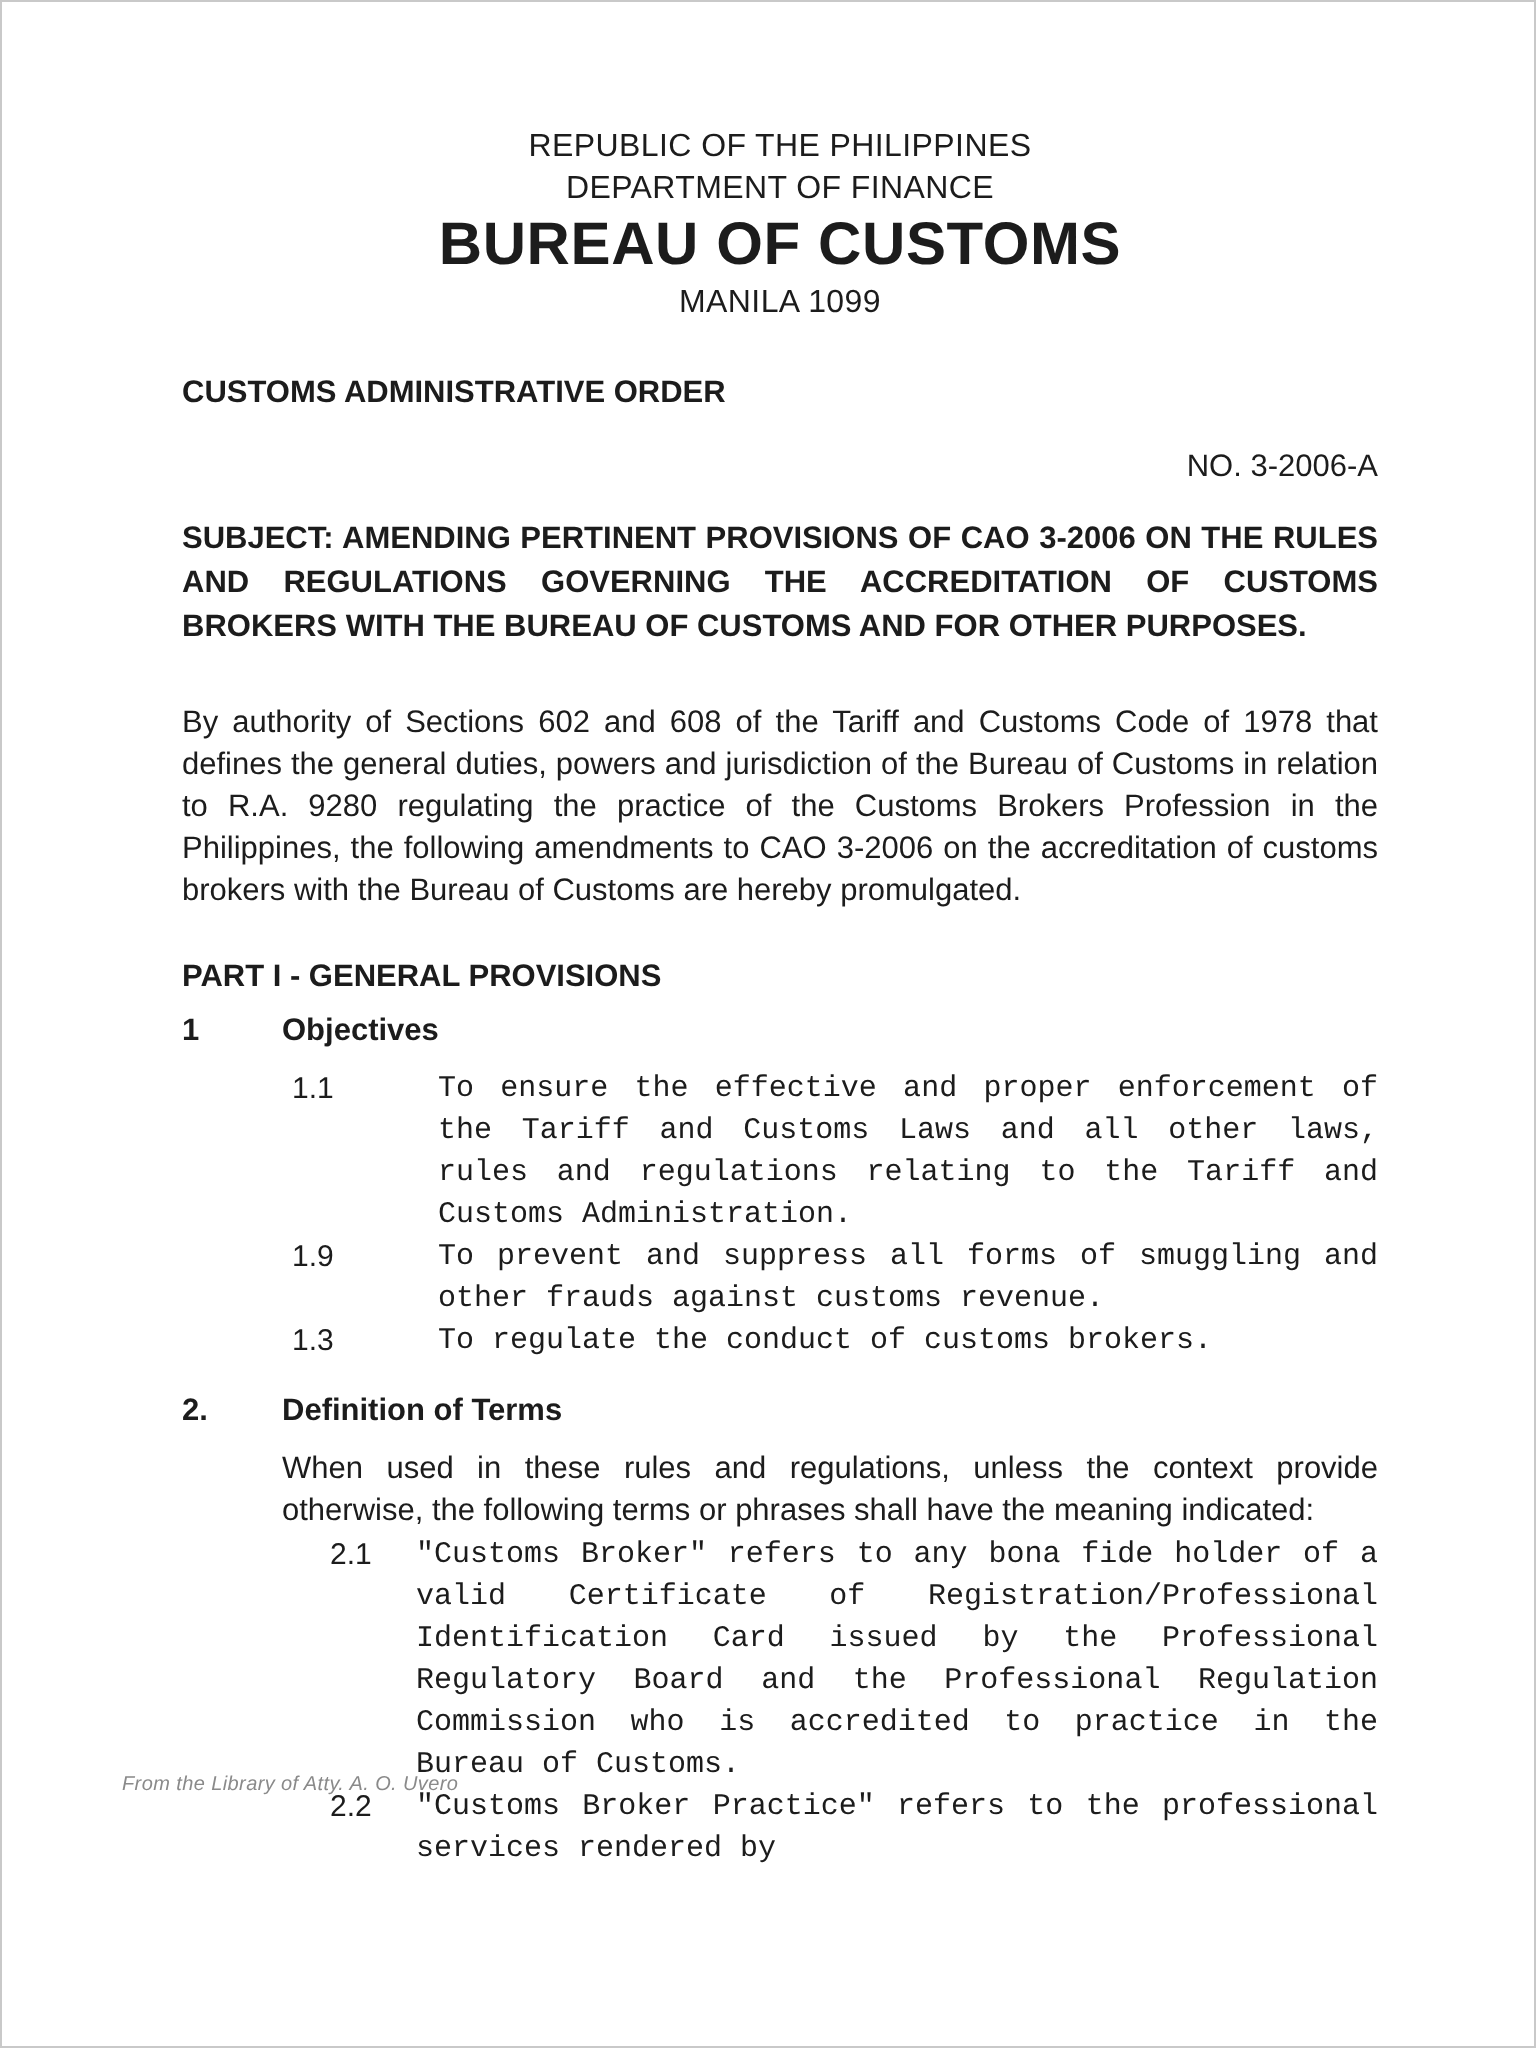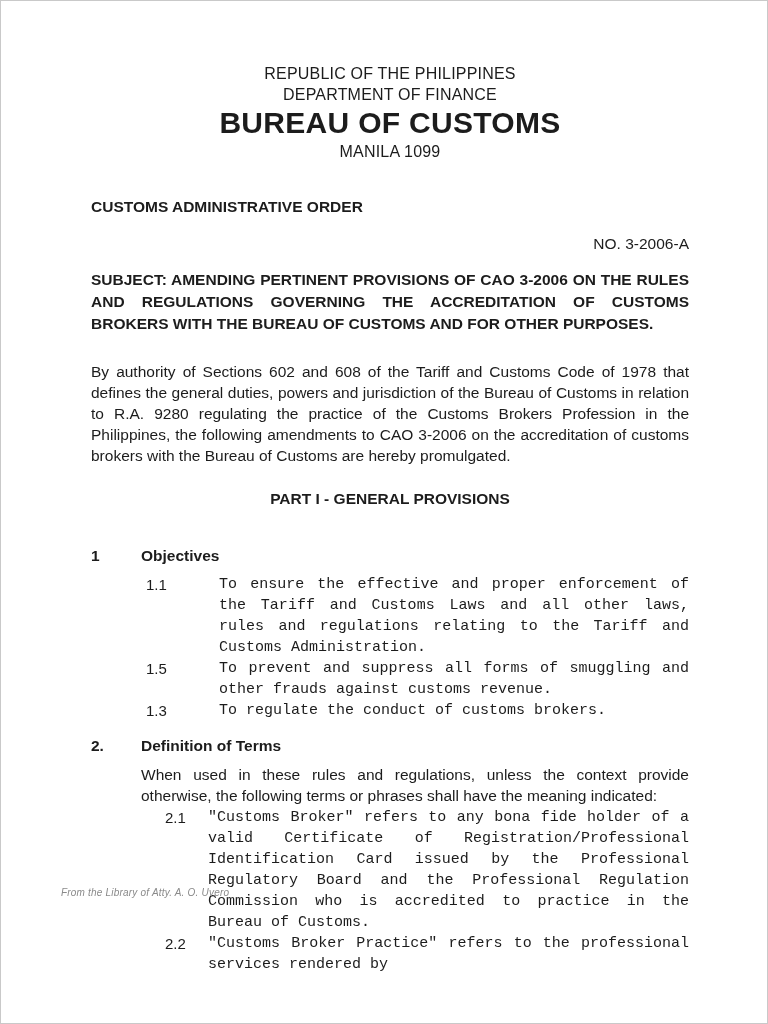--- a/index.html
+++ b/index.html
@@ -19,21 +19,21 @@
     box-sizing: border-box;
     border: 1px solid #c9c9c9;
     background: #ffffff;
     overflow: hidden;
   }
   .content {
     padding: 62px 78px 0 90px;
   }
 
   
-  .doc-header { text-align: center; margin-bottom: 34px; }
+  .doc-header { text-align: center; margin-bottom: 24px; }
   .hdr-line {
     font-size: 16px;
     line-height: 21px;
     letter-spacing: 0.2px;
   }
   .hdr-title {
     font-size: 30px;
     font-weight: bold;
     line-height: 36px;
     letter-spacing: 0.3px;
@@ -65,22 +65,21 @@
     text-align: justify;
     margin-bottom: 26px;
   }
   .preamble {
     margin-bottom: 22px;
   }
   .part-heading {
     font-size: 15.5px;
     font-weight: bold;
     line-height: 21px;
-    margin-bottom: 36px;
-    text-align: center;
+    margin-bottom: 6px;
   }
 
   
   .section { margin-bottom: 14px; }
   .section-head {
     display: flex;
     font-size: 15.5px;
     font-weight: bold;
     line-height: 21px;
     margin-bottom: 8px;
@@ -143,21 +142,21 @@
       <div class="section-head">
         <span class="sec-num">1</span>
         <span class="sec-title">Objectives</span>
       </div>
       <div class="items-lvl-a">
         <div class="item">
           <span class="item-num">1.1</span>
           <span class="item-text">To ensure the effective and proper enforcement of the Tariff and Customs Laws and all other laws, rules and regulations relating to the Tariff and Customs Administration.</span>
         </div>
         <div class="item">
-          <span class="item-num">1.5</span>
+          <span class="item-num">1.9</span>
           <span class="item-text">To prevent and suppress all forms of smuggling and other frauds against customs revenue.</span>
         </div>
         <div class="item">
           <span class="item-num">1.3</span>
           <span class="item-text">To regulate the conduct of customs brokers.</span>
         </div>
       </div>
     </div>
 
     <div class="section">

